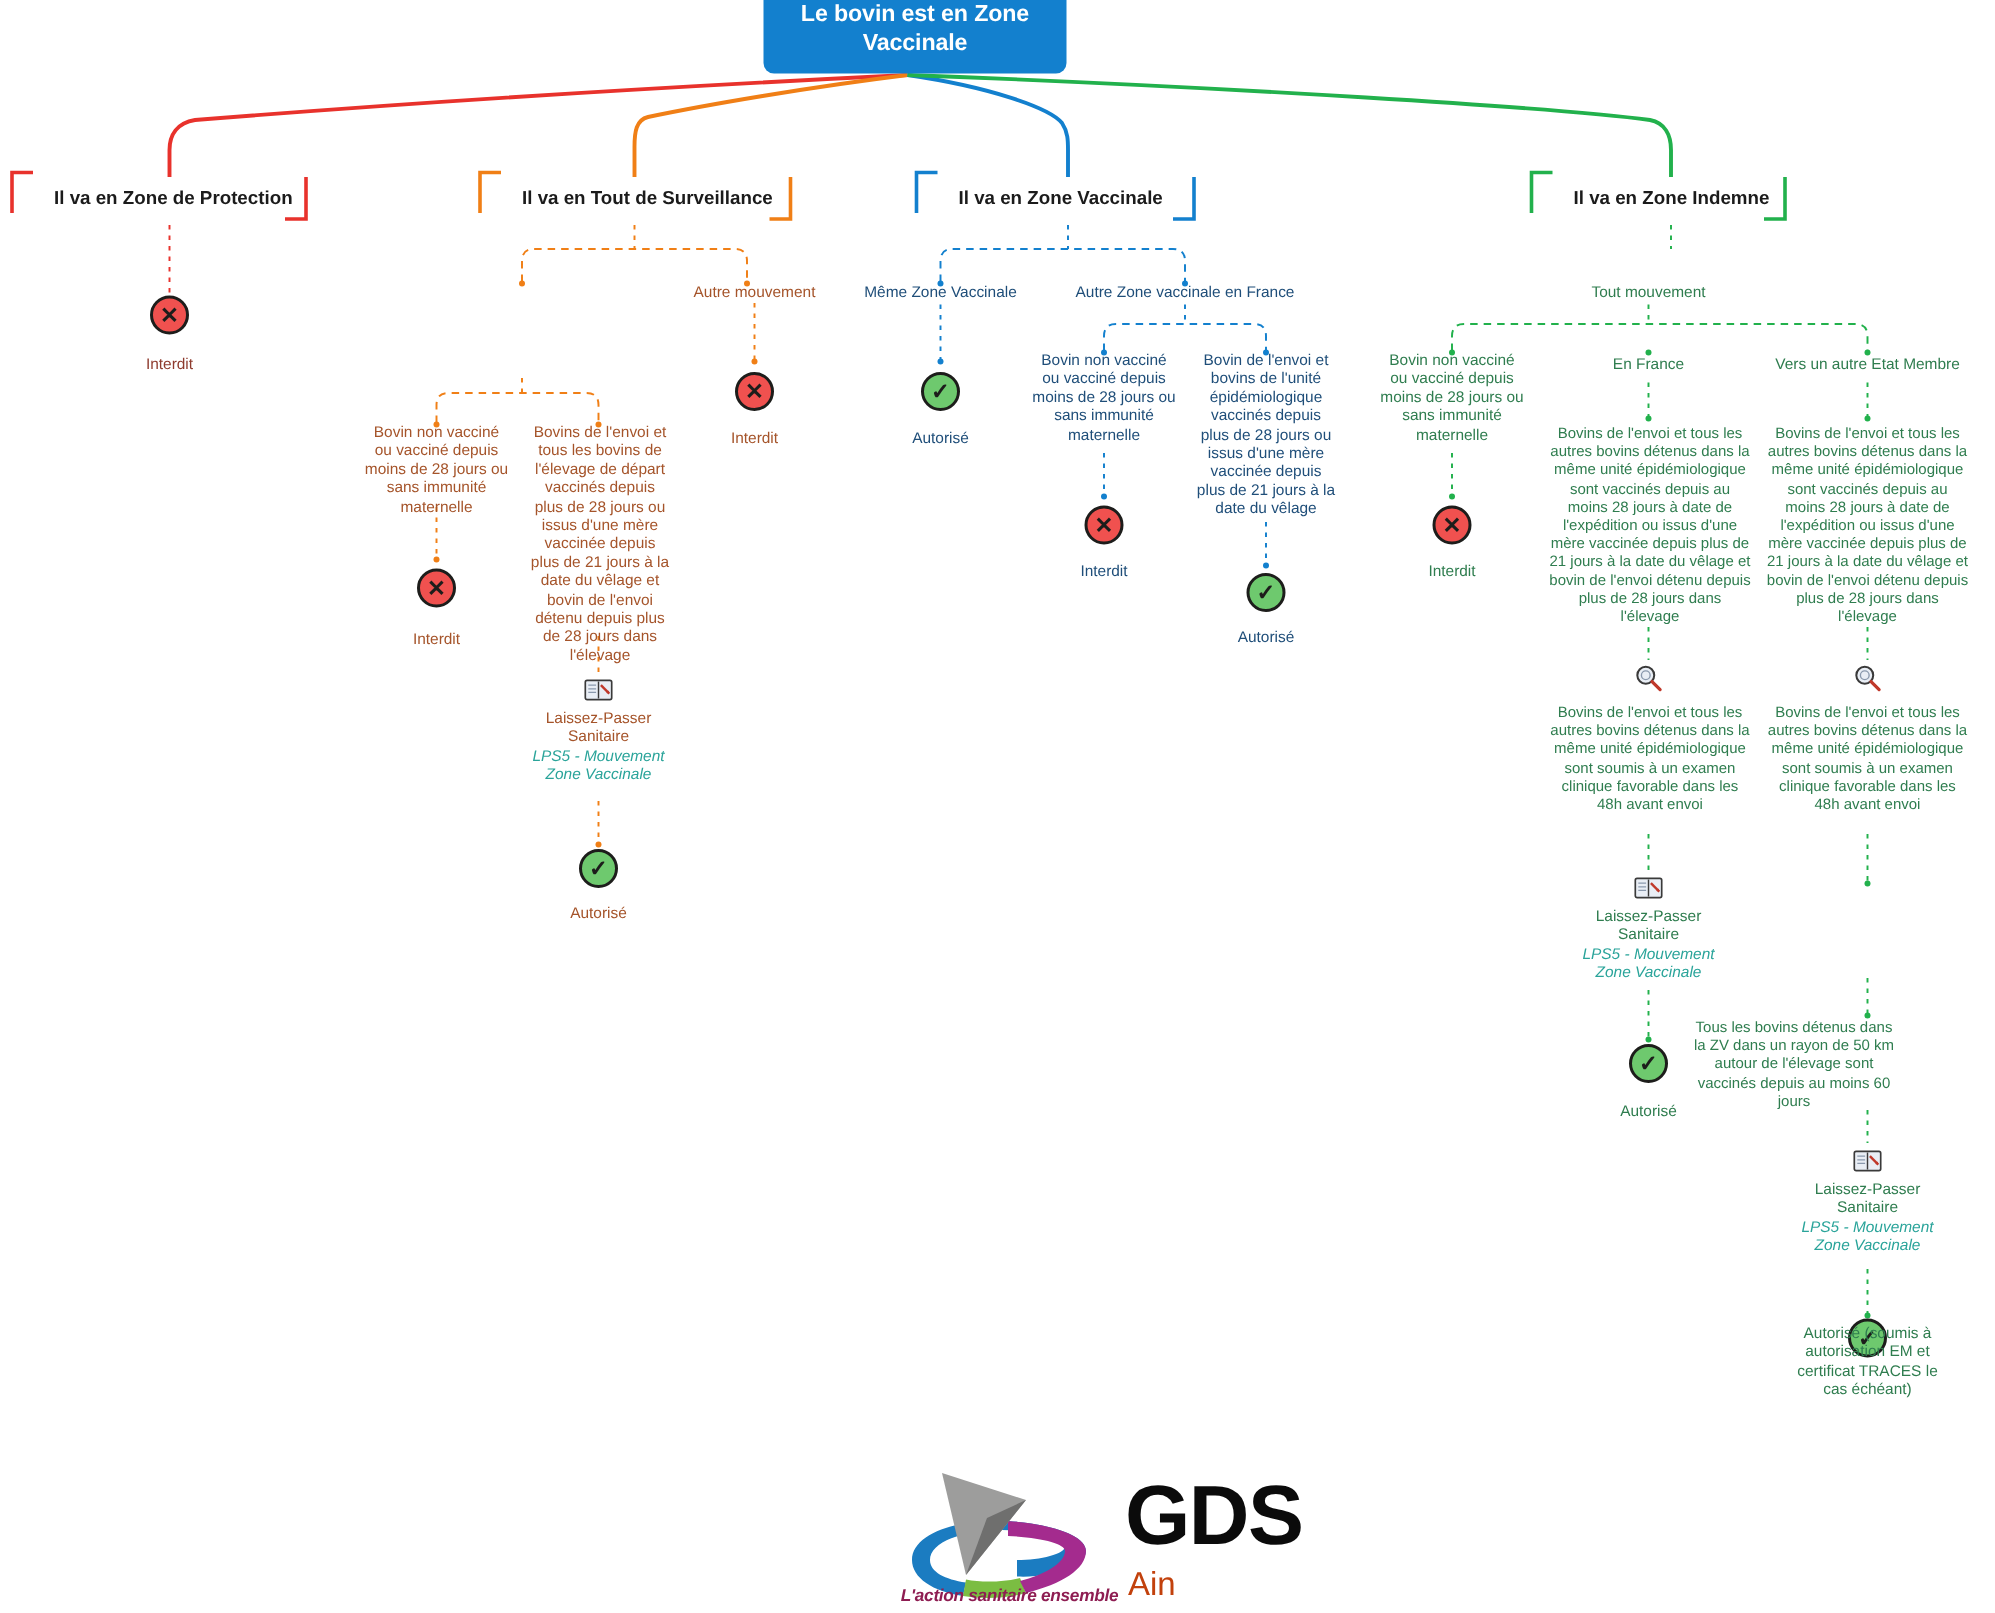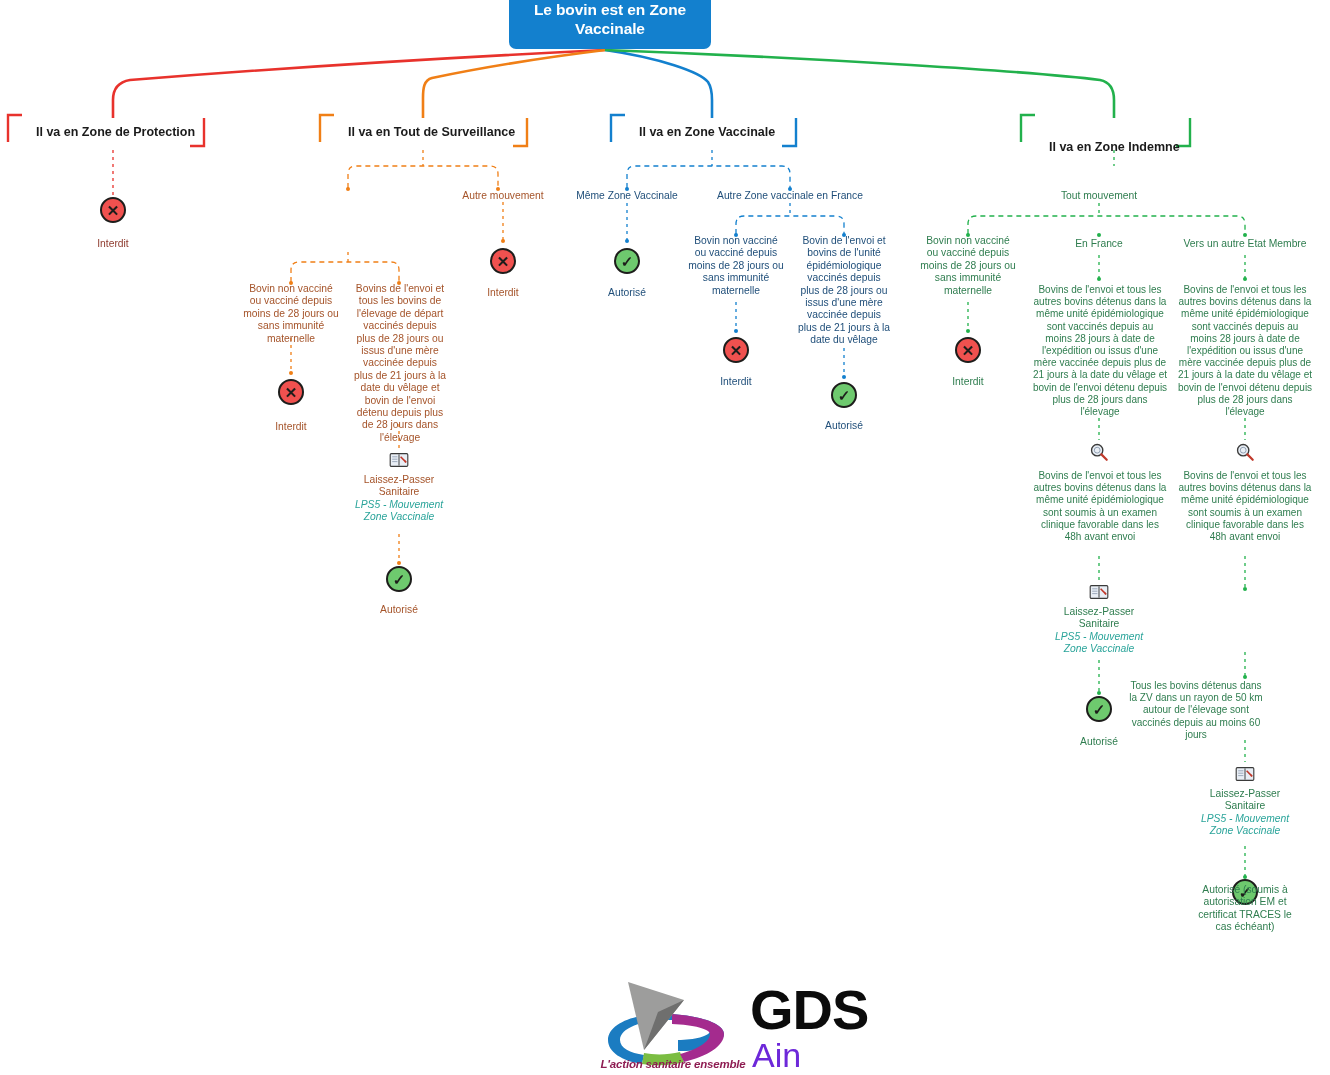--- a/index.html
+++ b/index.html
@@ -47,21 +47,21 @@
   .ico-book{position:absolute;width:20px;height:16px;}
   .ico-loupe{position:absolute;width:20px;height:20px;}
 
   
   .logo{position:absolute;left:598px;top:978px;width:300px;height:96px;}
   .logo-gds{
     position:absolute;left:152px;top:4px;font-size:56px;font-weight:bold;
     color:#0b0b0b;letter-spacing:-1px;line-height:56px;
   }
   .logo-ain{
-    position:absolute;left:154px;top:62px;font-size:34px;color:#6d28d9;line-height:31px;
+    position:absolute;left:154px;top:62px;font-size:22px;color:#c2410c;line-height:31px;
   }
   .logo-slogan{
     position:absolute;left:0px;top:80px;width:150px;text-align:center;
     font-size:11.5px;font-style:italic;font-weight:bold;color:#8e1d52;
     letter-spacing:-0.2px;
   }
 </style>
 </head>
 <body>
 
@@ -163,21 +163,21 @@
 
   <div class="branch-head" style="left:22px;top:124px;">
     <div class="bh-text">Il va en Zone de Protection</div>
   </div>
   <div class="branch-head" style="left:334px;top:124px;">
     <div class="bh-text">Il va en Tout de Surveillance</div>
   </div>
   <div class="branch-head" style="left:625px;top:124px;">
     <div class="bh-text">Il va en Zone Vaccinale</div>
   </div>
-  <div class="branch-head" style="left:1035px;top:139px;">
+  <div class="branch-head" style="left:1035px;top:124px;">
     <div class="bh-text">Il va en Zone Indemne</div>
   </div>
 
   <div class="icon" style="left:100px;top:197px;">
     <div class="ico-circle ico-red">
         <span class="ico-glyph">✕</span>
       </div>
   </div>
   <div class="node" style="left:63px;top:238px;width:100px;color:#8e3b2e;">
     <span class="lbl">Interdit</span>

